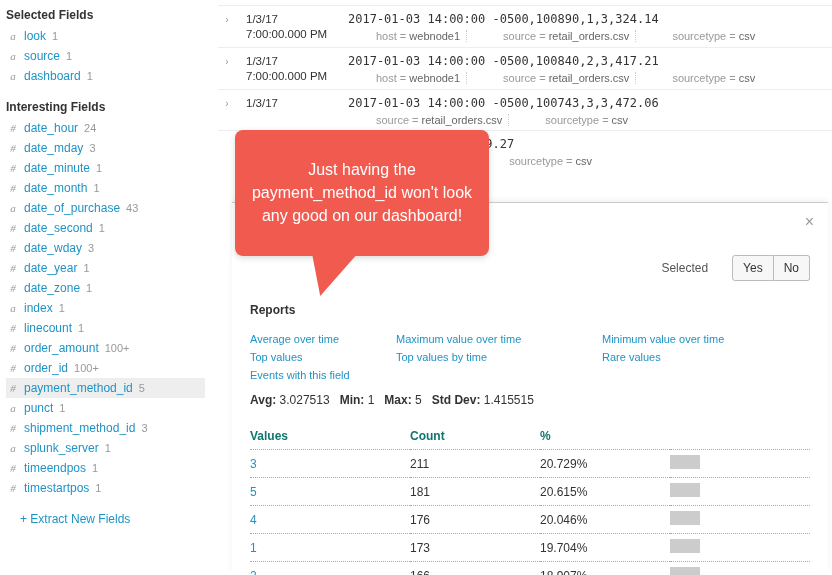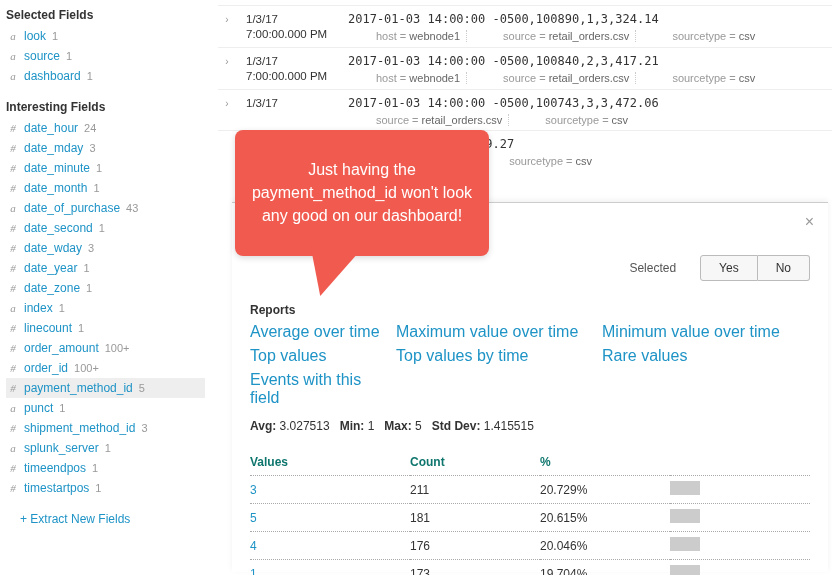--- a/index.html
+++ b/index.html
@@ -135,39 +135,39 @@
     display:flex;
     align-items:center;
     gap:24px;
     font-size:12px;
     color:#555;
   }
   .seg-btns { display:flex; }
   .seg-btn {
     border:1px solid #bbb;
     background:#f7f7f7;
-    padding:5px 18px;
+    padding:5px 10px;
     font-size:12px;
     cursor:pointer;
     color:#333;
   }
   .seg-btn:first-child{border-top-left-radius:3px;border-bottom-left-radius:3px;}
   .seg-btn:last-child{border-left:none;border-top-right-radius:3px;border-bottom-right-radius:3px;}
   .reports-title {
     font-weight:700;
     margin-top:88px;
-    margin-bottom:6px;
+    margin-bottom:16px;
     font-size:12px;
   }
   .reports {
     display:grid;
     grid-template-columns: 140px 200px 180px;
     column-gap:6px;
     row-gap:6px;
-    font-size:16px;
+    font-size:11px;
   }
   .reports a { color:#1e93c6; cursor:pointer; }
   .stats-line {
     margin-top:12px;
     font-size:12px;
     color:#333;
   }
   .stats-line b{font-weight:700;}
   .values-table {
     margin-top:18px;

